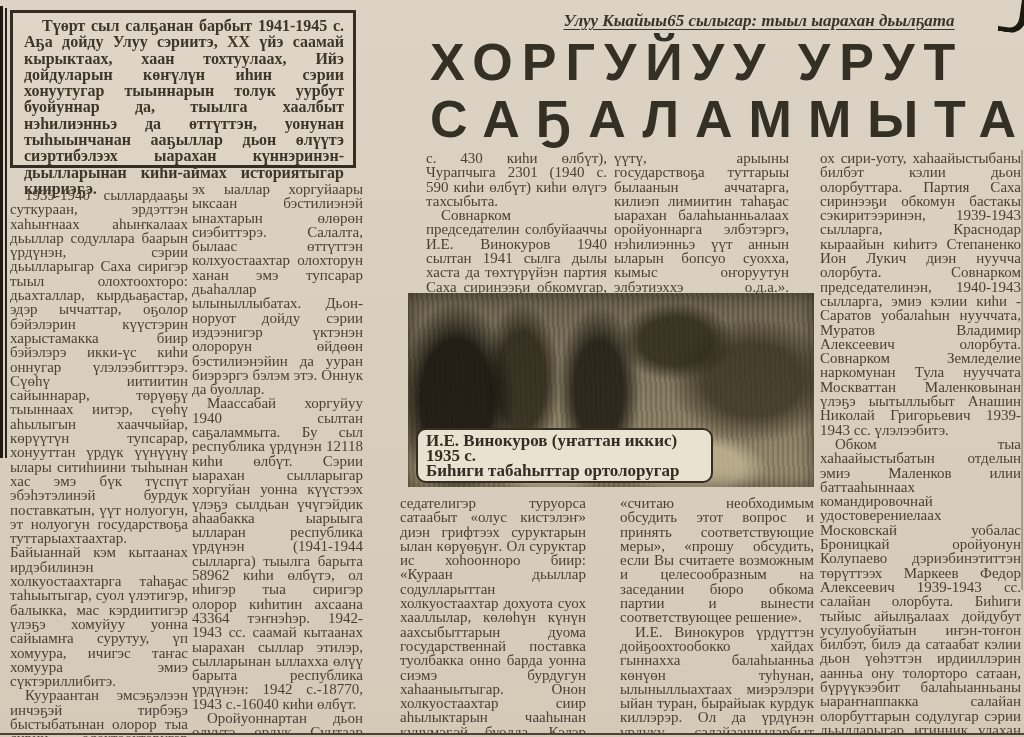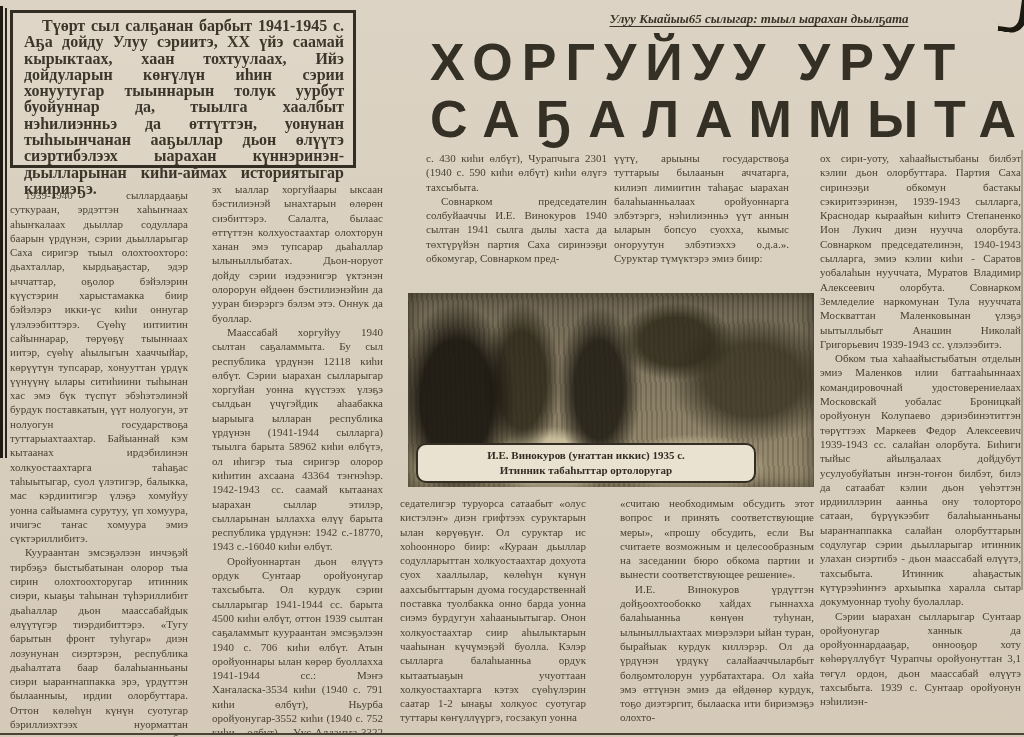--- a/index.html
+++ b/index.html
@@ -17,34 +17,34 @@
     left:10px; top:10px; width:346px; height:158px;
     border:3px solid #332d23; background:rgba(230,222,206,.25);
     padding:5px 9px 8px 11px; box-sizing:border-box;
     font-weight:bold; font-size:16px; line-height:16.3px;
     text-align:justify; color:#3c362b;
   }
   .intro-box p { margin:0; text-indent:18px; }
   
   .kicker {
     left:496px; top:11px; width:526px; text-align:center;
-    font-weight:bold; font-style:italic; font-size:13px; color:#3a342a;
+    font-weight:bold; font-style:italic; font-size:17px; color:#3a342a;
     text-decoration:underline; text-underline-offset:3px;
   }
   
   .headline { left:430px; top:34px; font-family:"Liberation Sans", sans-serif; font-weight:bold; color:#353026; }
   .hl-line { display:block; white-space:nowrap; }
   .hl-1 { font-size:52px; line-height:57px; letter-spacing:9px; }
   .hl-2 { font-size:52px; line-height:57px; letter-spacing:16px; }
   
-  .col { font-size:11px; line-height:14.3px; text-align:justify; overflow:hidden; color:#49born; color:#494234; }
+  .col { font-size:15px; line-height:14.3px; text-align:justify; overflow:hidden; color:#49born; color:#494234; }
   .col p { margin:0; text-indent:15px; }
   .col.cont p:first-child { text-indent:0; }
   .c1 { left:10px;  top:188px; width:178px; height:553px; }
-  .c2 { left:192px; top:182px; width:171px; height:553px;margin-left:20px; }
+  .c2 { left:192px; top:182px; width:171px; height:553px; }
   .c3t { left:426px; top:151px; width:181px; height:143px; }
   .c4t { left:614px; top:151px; width:175px; height:143px; }
   .c3b { left:400px; top:496px; width:186px; height:239px; }
   .c4b { left:620px; top:496px; width:194px; height:239px; }
   .c6 { left:820px; top:151px; width:201px; height:584px;font-family:Liberation Serif, serif; }
   
   .photo {
     left:408px; top:293px; width:406px; height:194px;
     background:
       radial-gradient(90px 150px at 12% 55%, rgba(25,22,15,.90) 0 40%, transparent 65%),
@@ -52,24 +52,24 @@
       radial-gradient(70px 140px at 47% 50%, rgba(30,27,18,.85) 0 35%, transparent 60%),
       radial-gradient(90px 60px  at 66% 25%, rgba(45,40,26,.80) 0 40%, transparent 65%),
       radial-gradient(120px 90px at 85% 45%, rgba(52,46,30,.75) 0 40%, transparent 70%),
       radial-gradient(80px 50px  at 35% 88%, rgba(205,193,160,.90) 0 50%, transparent 75%),
       radial-gradient(100px 45px at 70% 90%, rgba(190,178,145,.85) 0 50%, transparent 75%),
       repeating-linear-gradient(88deg, rgba(0,0,0,.10) 0 2px, rgba(255,255,255,.05) 2px 5px),
       linear-gradient(180deg,#675e4a 0%,#7f745c 45%,#95886a 100%);
     box-shadow:inset 0 0 18px rgba(20,16,10,.55);
   }
   .caption {
-    position:absolute; left:8px; bottom:4px; width:340px;
+    position:absolute; left:8px; bottom:4px; width:297px;
     background:#eae2d1; border:2px solid #332d23; border-radius:10px;
-    padding:3px 8px; box-sizing:border-box; text-align:center;
-    font-weight:bold; font-size:11px; line-height:15px; color:#332d23;
+    padding:3px 8px; box-sizing:border-box; 
+    font-weight:bold; font-size:17px; line-height:15px; color:#332d23;
   }
   .caption span { display:block; }
   
   .bottom-rule { left:0; top:733px; width:1024px; height:2px; background:#4b4336; }
   .right-edge { left:1021px; top:150px; width:2px; height:440px; background:rgba(60,50,38,.30); }
   .corner-hook {
     left:1000px; top:-6px; width:20px; height:34px;
     border-right:7px solid #1c1911; border-bottom:5px solid #1c1911;
     border-radius:0 0 16px 0; transform:rotate(8deg);
   }
@@ -120,21 +120,21 @@
     </div>
   <div class="abs col c6 cont">
       <p>ох сири-уоту, хаһаайыстыбаны билбэт кэлии дьон олорбуттара. Партия Саха сиринээҕи обкомун бастакы сэкиритээринэн, 1939-1943 сылларга, Краснодар кыраайын киһитэ Степаненко Ион Лукич диэн нуучча олорбута. Совнарком председателинэн, 1940-1943 сылларга, эмиэ кэлии киһи - Саратов уобалаһын нууччата, Муратов Владимир Алексеевич олорбута. Совнарком Земледелие наркомунан Тула нууччата Москваттан Маленковынан үлэҕэ ыытыллыбыт Анашин Николай Григорьевич 1939-1943 сс. үлэлээбитэ.</p>
       <p>Обком тыа хаһаайыстыбатын отделын эмиэ Маленков илии баттааһыннаах командировочнай удостоверениелаах Московскай уобалас Броницкай оройуонун Колупаево дэриэбинэтиттэн төрүттээх Маркеев Федор Алексеевич 1939-1943 сс. салайан олорбута. Биһиги тыйыс айылҕалаах дойдубут усулуобуйатын иҥэн-тоҥон билбэт, билэ да сатаабат кэлии дьон үөһэттэн ирдииллэрин аанньа ону толорторо сатаан, бүрүүкээбит балаһыанньаны ыараҥнаппакка салайан олорбуттарын содулугар сэрии дьылларыгар итинник улахан сиэртибэ - дьон маассабай өлүүтэ, тахсыбыта. Итинник аһаҕастык күтүрээһиҥҥэ архыыпка харалла сытар докумуоннар туоһу буолаллар.</p>
       <p>Сэрии ыарахан сылларыгар Сунтаар оройуонугар ханнык да оройуоннардааҕар, оннооҕор хоту көһөрүллүбүт Чурапчы оройуонуттан 3,1 төгүл ордон, дьон маассабай өлүүтэ тахсыбыта. 1939 с. Сунтаар оройуонун нэһилиэн-</p>
     </div>
 
   <div class="abs photo">
     <div class="caption">
       <span>И.Е. Винокуров (уҥаттан иккис) 1935 с.</span>
-      <span>Итинник табаһыттар ортолоругар</span>
+      <span>Биһиги табаһыттар ортолоругар</span>
     </div>
   </div>
 
   <div class="abs bottom-rule"></div>
   <div class="abs right-edge"></div>
   <div class="abs corner-hook"></div>
 
 </div>
 
 </body></html>

